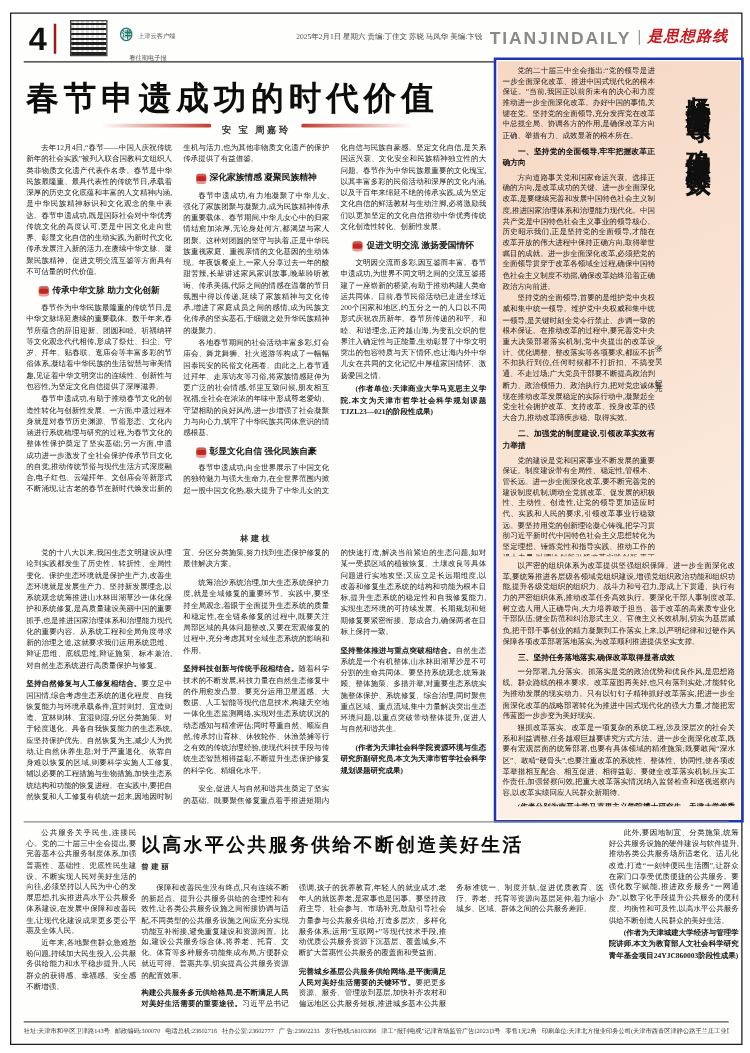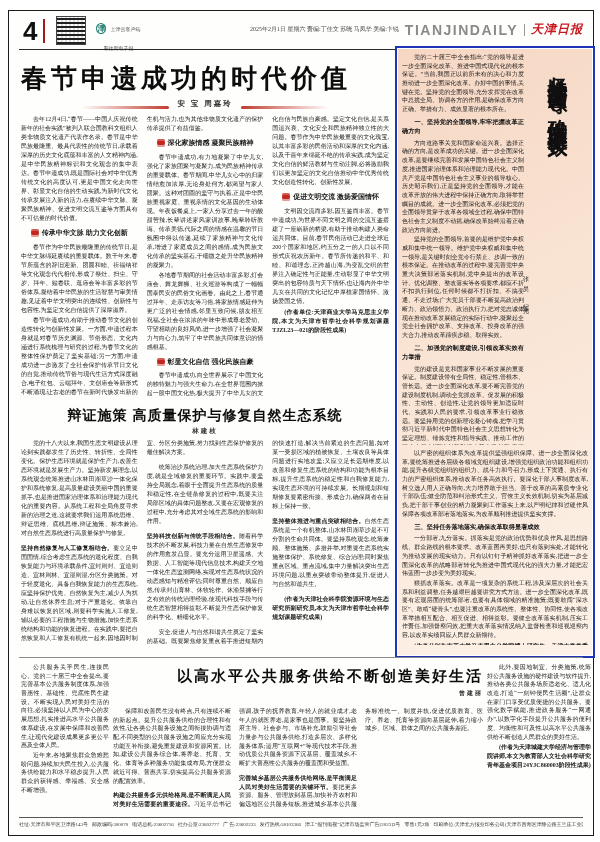--- a/index.html
+++ b/index.html
@@ -28,21 +28,21 @@
            letter-spacing:1.5px;color:#8a8a8a;}
   .mast-sep{width:1px;height:12px;background:#999;}
   .mast-cn{font-size:12px;font-weight:900;color:#c8161e;font-style:italic;letter-spacing:1px;}
   .hdr-rule{position:absolute;left:10px;right:10px;top:38px;border-top:1.6px solid #2a2a2a;}
 
   
   .a1-title{position:absolute;left:12px;top:50px;width:368px;
             font-family:"Liberation Sans",sans-serif;font-size:26px;font-weight:900;
             letter-spacing:4px;color:#0d0d0d;}
   .a1-authors{position:absolute;left:12px;top:88px;width:368px;display:flex;
-              align-items:flex-end;justify-content:center;gap:8px;}
+              align-items:flex-start;justify-content:center;gap:8px;}
   .auth-line{width:88px;height:3px;border-radius:2px;}
   .auth-line.l{background:linear-gradient(90deg,rgba(194,59,46,0),#c23b2e);}
   .auth-line.r{background:linear-gradient(270deg,rgba(194,59,46,0),#c23b2e);}
   .a1-auth-text{font-size:7.5px;font-weight:700;color:#333;letter-spacing:2px;}
   .a1-cols{position:absolute;left:12px;top:104px;width:368px;height:284px;
            column-count:3;column-gap:9px;column-fill:auto;overflow:hidden;
            font-size:6px;line-height:1.5;text-align:justify;}
 
   
   .para{margin:0 0 1px;text-indent:2em;}
@@ -80,21 +80,21 @@
   .fb-vauthors{position:absolute;top:218px;right:58px;writing-mode:vertical-rl;
                font-size:6px;letter-spacing:2px;color:#222;}
   .fb-bottom{margin-top:4px;height:196px;overflow:hidden;font-size:6px;line-height:1.45;text-align:justify;}
 
   
   .mid-rule{position:absolute;left:10px;right:10px;top:646px;border-top:1px solid #8a8a8a;}
 
   
   .a3-col1{position:absolute;left:12px;top:652px;width:88px;height:150px;overflow:hidden;
            font-size:6px;line-height:1.45;text-align:justify;}
-  .a3-head{position:absolute;left:104px;top:656px;width:370px;text-align:right;}
+  .a3-head{position:absolute;left:104px;top:656px;width:370px;text-align:left;}
   .a3-title{font-family:"Liberation Sans",sans-serif;font-size:15px;font-weight:900;
             letter-spacing:2px;color:#0d0d0d;}
   .a3-author{font-size:6px;font-weight:700;color:#333;margin-top:3px;letter-spacing:2px;}
   .a3-cols{position:absolute;left:104px;top:696px;width:370px;height:106px;
            column-count:3;column-gap:8px;column-fill:auto;overflow:hidden;
            font-size:6px;line-height:1.45;text-align:justify;}
   .a3-col5{position:absolute;left:478px;top:652px;width:104px;height:150px;overflow:hidden;
            font-size:6px;line-height:1.45;text-align:justify;}
 
   
@@ -119,21 +119,21 @@
         <span class="jy-caption">
           <span>上津云客户端</span><br>
           <span>看往期电子报</span>
         </span>
       </span>
     </div>
     <div class="hdr-right">
       <span class="dateline">2025年2月1日 星期六 责编:丁佳文 苏晓 马凤华 美编:卞锐</span>
       <span class="mast-en">TIANJINDAILY</span>
       <span class="mast-sep"></span>
-      <span class="mast-cn">天津日报</span>
+      <span class="mast-cn">是思想路线</span>
     </div>
     <div class="hdr-rule"></div>
 
     <div class="a1-title">春节申遗成功的时代价值</div>
     <div class="a1-authors">
       <span class="auth-line l"></span>
       <span class="a1-auth-text">安 宝  周嘉玲</span>
       <span class="auth-line r"></span>
     </div>
     <div class="a1-cols">
@@ -156,21 +156,20 @@
         </p>
         <p class="para">春节申遗成功,向全世界展示了中国文化的独特魅力与强大生命力,在全世界范围内掀起一股中国文化热,极大提升了中华儿女的文化自信与民族自豪感。坚定文化自信,是关系国运兴衰、文化安全和民族精神独立性的大问题。春节作为中华民族最重要的文化瑰宝,以其丰富多彩的民俗活动和深厚的文化内涵,以及千百年来绵延不绝的传承实践,成为坚定文化自信的鲜活教材与生动注脚,必将激励我们以更加坚定的文化自信推动中华优秀传统文化创造性转化、创新性发展。</p>
         <p class="subhead">
           <span class="sh-icon"></span>
           <span>促进文明交流  激扬爱国情怀</span>
         </p>
         <p class="para">文明因交流而多彩,因互鉴而丰富。春节申遗成功,为世界不同文明之间的交流互鉴搭建了一座崭新的桥梁,有助于推动构建人类命运共同体。目前,春节民俗活动已走进全球近200个国家和地区,约五分之一的人口以不同形式庆祝农历新年。春节所传递的和平、和睦、和谐理念,正跨越山海,为变乱交织的世界注入确定性与正能量,生动彰显了中华文明突出的包容特质与天下情怀,也让海内外中华儿女在共同的文化记忆中厚植家国情怀、激扬爱国之情。</p>
         <p class="endnote">(作者单位:天津商业大学马克思主义学院,本文为天津市哲学社会科学规划课题TJZL23—021的阶段性成果)</p>
       </div>
 
-    <div class="a2-title">辩证施策  高质量保护与修复自然生态系统</div>
     <div class="a2-author">林建枝</div>
     <div class="a2-cols">
         <p class="para">党的十八大以来,我国生态文明建设从理论到实践都发生了历史性、转折性、全局性变化。保护生态环境就是保护生产力,改善生态环境就是发展生产力。坚持新发展理念,以系统观念统筹推进山水林田湖草沙一体化保护和系统修复,是高质量建设美丽中国的重要抓手,也是推进国家治理体系和治理能力现代化的重要内容。从系统工程和全局角度寻求新的治理之道,这就要求我们运用系统思维、辩证思维、底线思维,辩证施策、标本兼治,对自然生态系统进行高质量保护与修复。</p>
         <p class="lead"><span class="lead-b">坚持自然修复与人工修复相结合。</span>要立足中国国情,综合考虑生态系统的退化程度、自我恢复能力与环境承载条件,宜封则封、宜造则造、宜林则林、宜湿则湿,分区分类施策。对于轻度退化、具备自我恢复能力的生态系统,应坚持保护优先、自然恢复为主,减少人为扰动,让自然休养生息;对于严重退化、依靠自身难以恢复的区域,则要科学实施人工修复,辅以必要的工程措施与生物措施,加快生态系统结构和功能的恢复进程。在实践中,要把自然恢复和人工修复有机统一起来,因地因时制宜、分区分类施策,努力找到生态保护修复的最佳解决方案。</p>
         <p class="para">统筹治沙系统治理,加大生态系统保护力度,就是全域修复的重要环节。实践中,要坚持全局观念,着眼于全面提升生态系统的质量和稳定性,在全链条修复的过程中,既要关注局部区域的具体问题整改,又要在宏观修复的过程中,充分考虑其对全域生态系统的影响和作用。</p>
         <p class="lead"><span class="lead-b">坚持科技创新与传统手段相结合。</span>随着科学技术的不断发展,科技力量在自然生态修复中的作用愈发凸显。要充分运用卫星遥感、大数据、人工智能等现代信息技术,构建天空地一体化生态监测网络,实现对生态系统状况的动态感知与精准评估;同时尊重自然、顺应自然,传承封山育林、休牧轮作、休渔禁捕等行之有效的传统治理经验,使现代科技手段与传统生态智慧相得益彰,不断提升生态保护修复的科学化、精细化水平。</p>
         <p class="para">安全,促进人与自然和谐共生奠定了坚实的基础。既要聚焦修复重点着手推进短期内的快速打造,解决当前紧迫的生态问题,如对某一受损区域的植被恢复、土壤改良等具体问题进行实地攻坚;又应立足长远期维度,以改善和修复生态系统的结构和功能为根本目标,提升生态系统的稳定性和自我修复能力,实现生态环境的可持续发展。长期规划和短期修复要紧密衔接、形成合力,确保两者在目标上保持一致。</p>
         <p class="lead"><span class="lead-b">坚持整体推进与重点突破相结合。</span>自然生态系统是一个有机整体,山水林田湖草沙是不可分割的生命共同体。要坚持系统观念,统筹兼顾、整体施策、多措并举,对重要生态系统实施整体保护、系统修复、综合治理;同时聚焦重点区域、重点流域,集中力量解决突出生态环境问题,以重点突破带动整体提升,促进人与自然和谐共生。</p>
         <p class="endnote">(作者为天津社会科学院资源环境与生态研究所副研究员,本文为天津市哲学社会科学规划课题研究成果)</p>
       </div>

